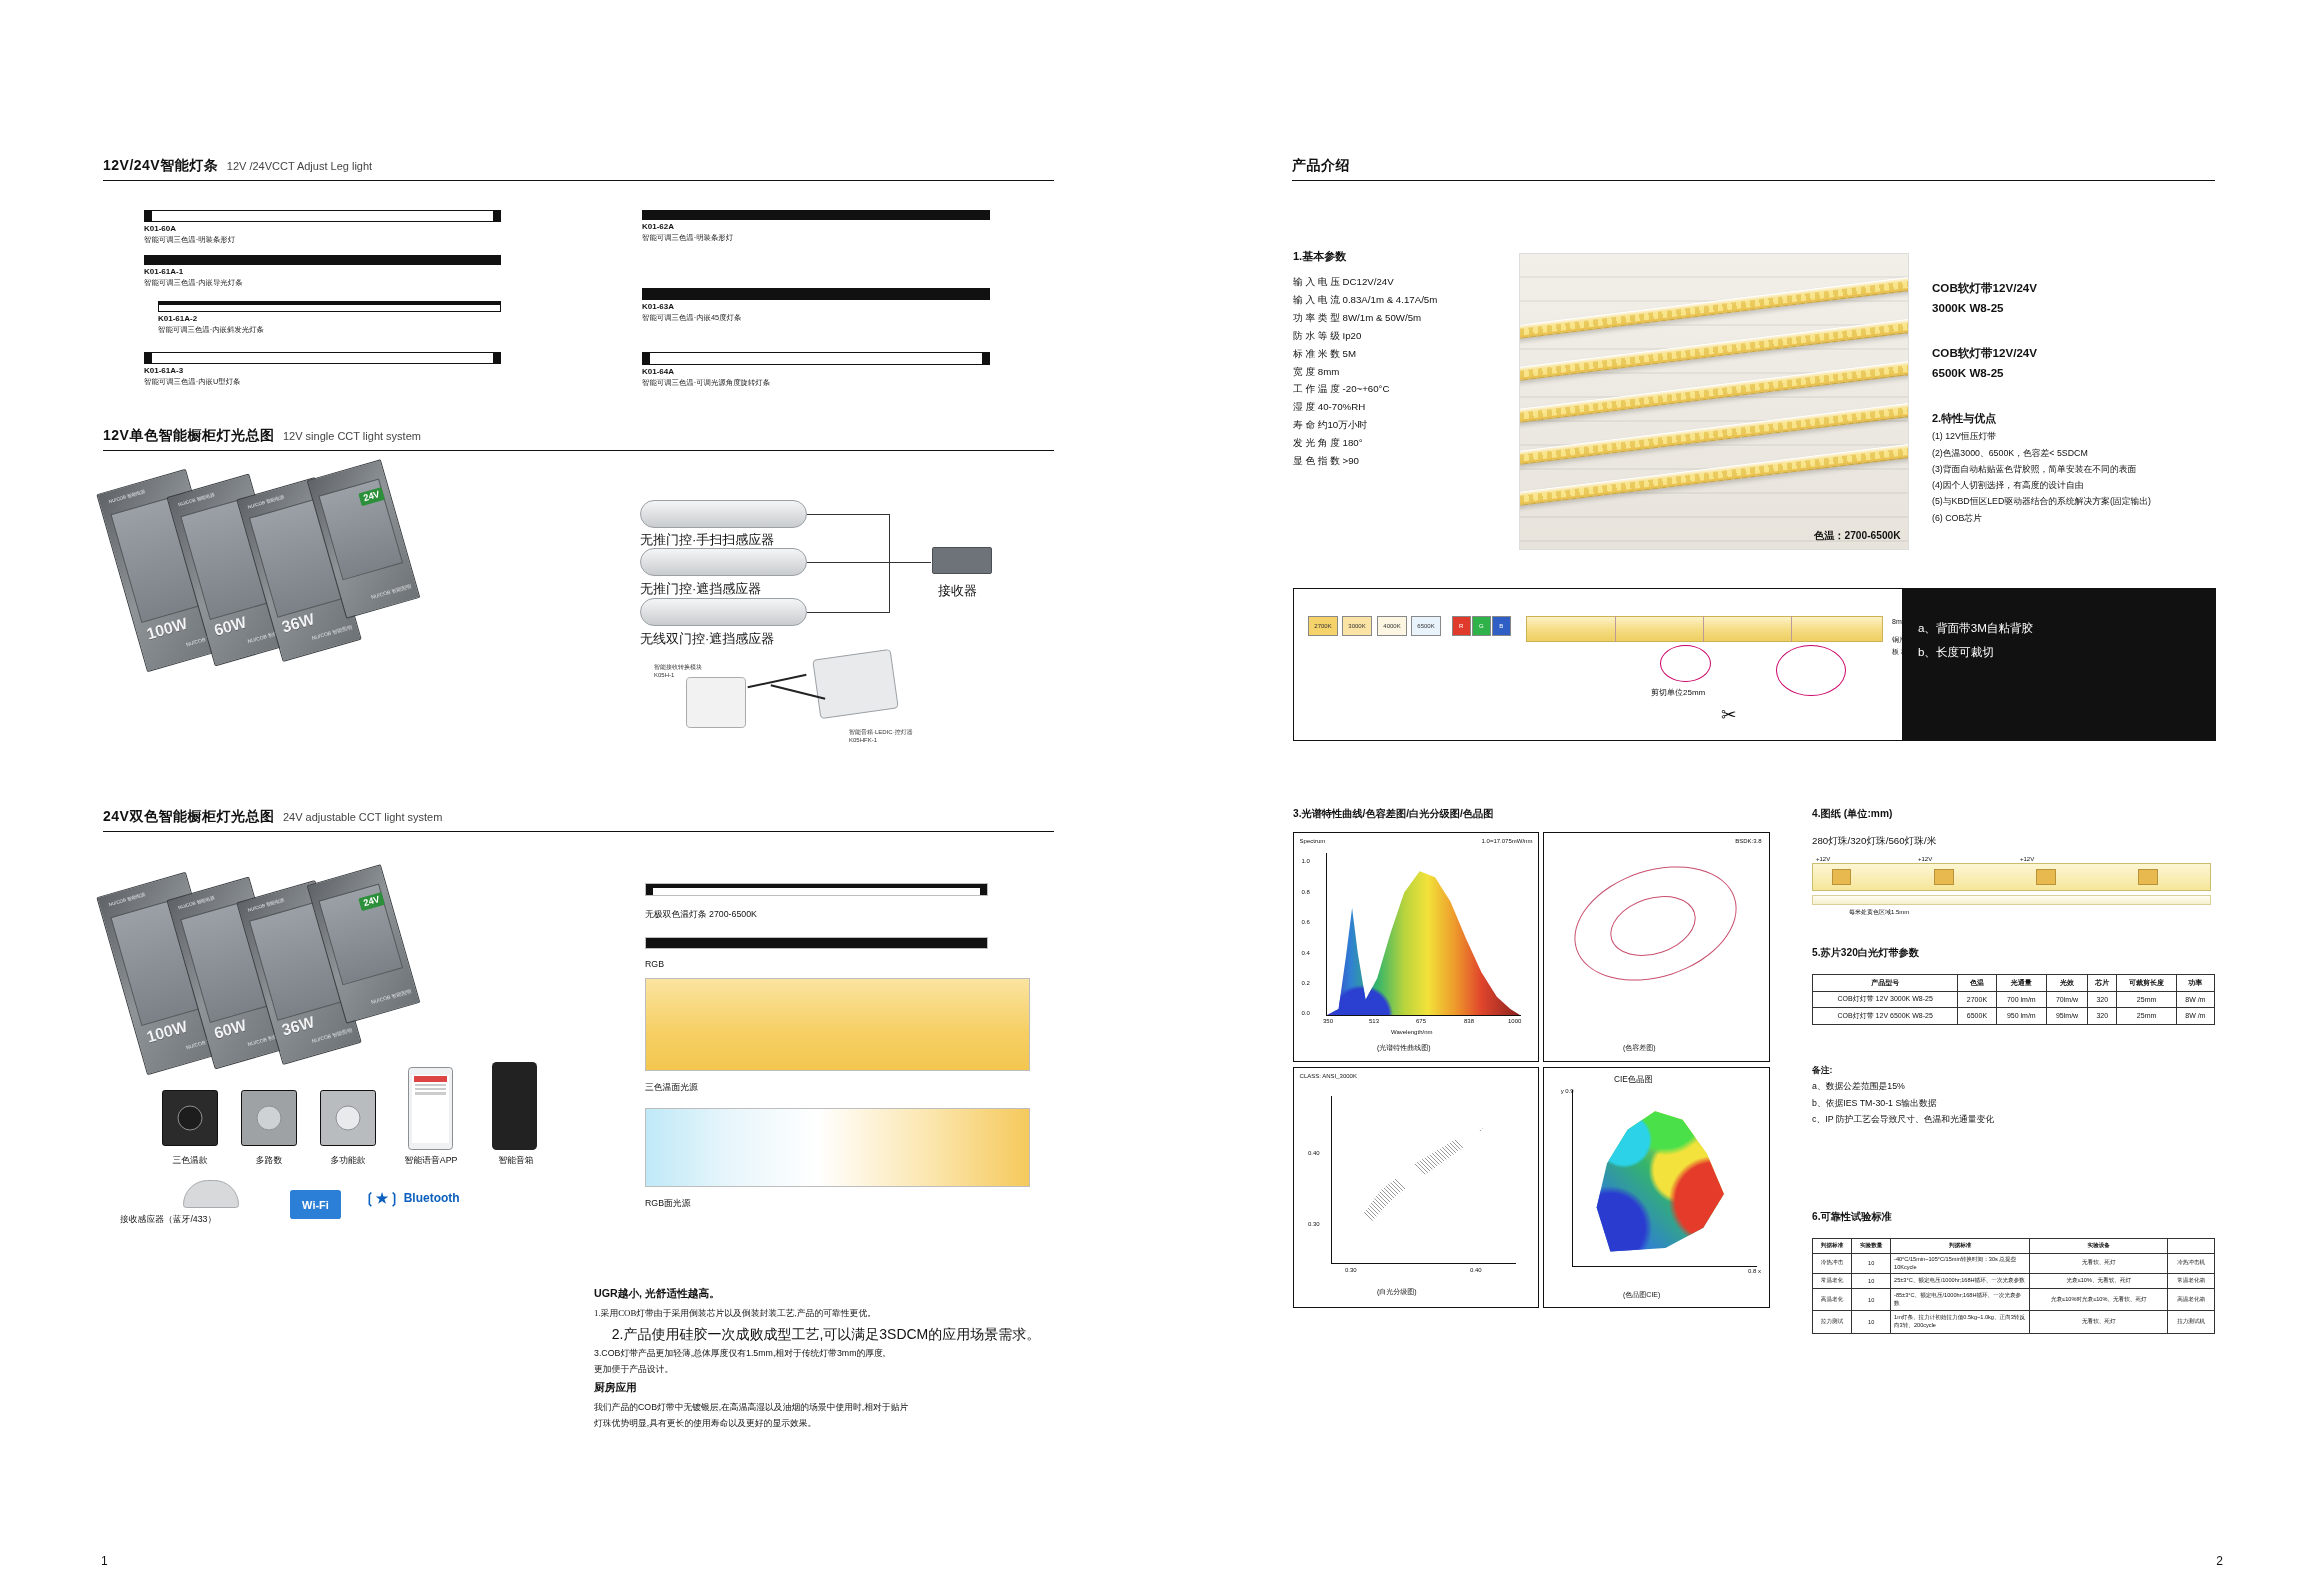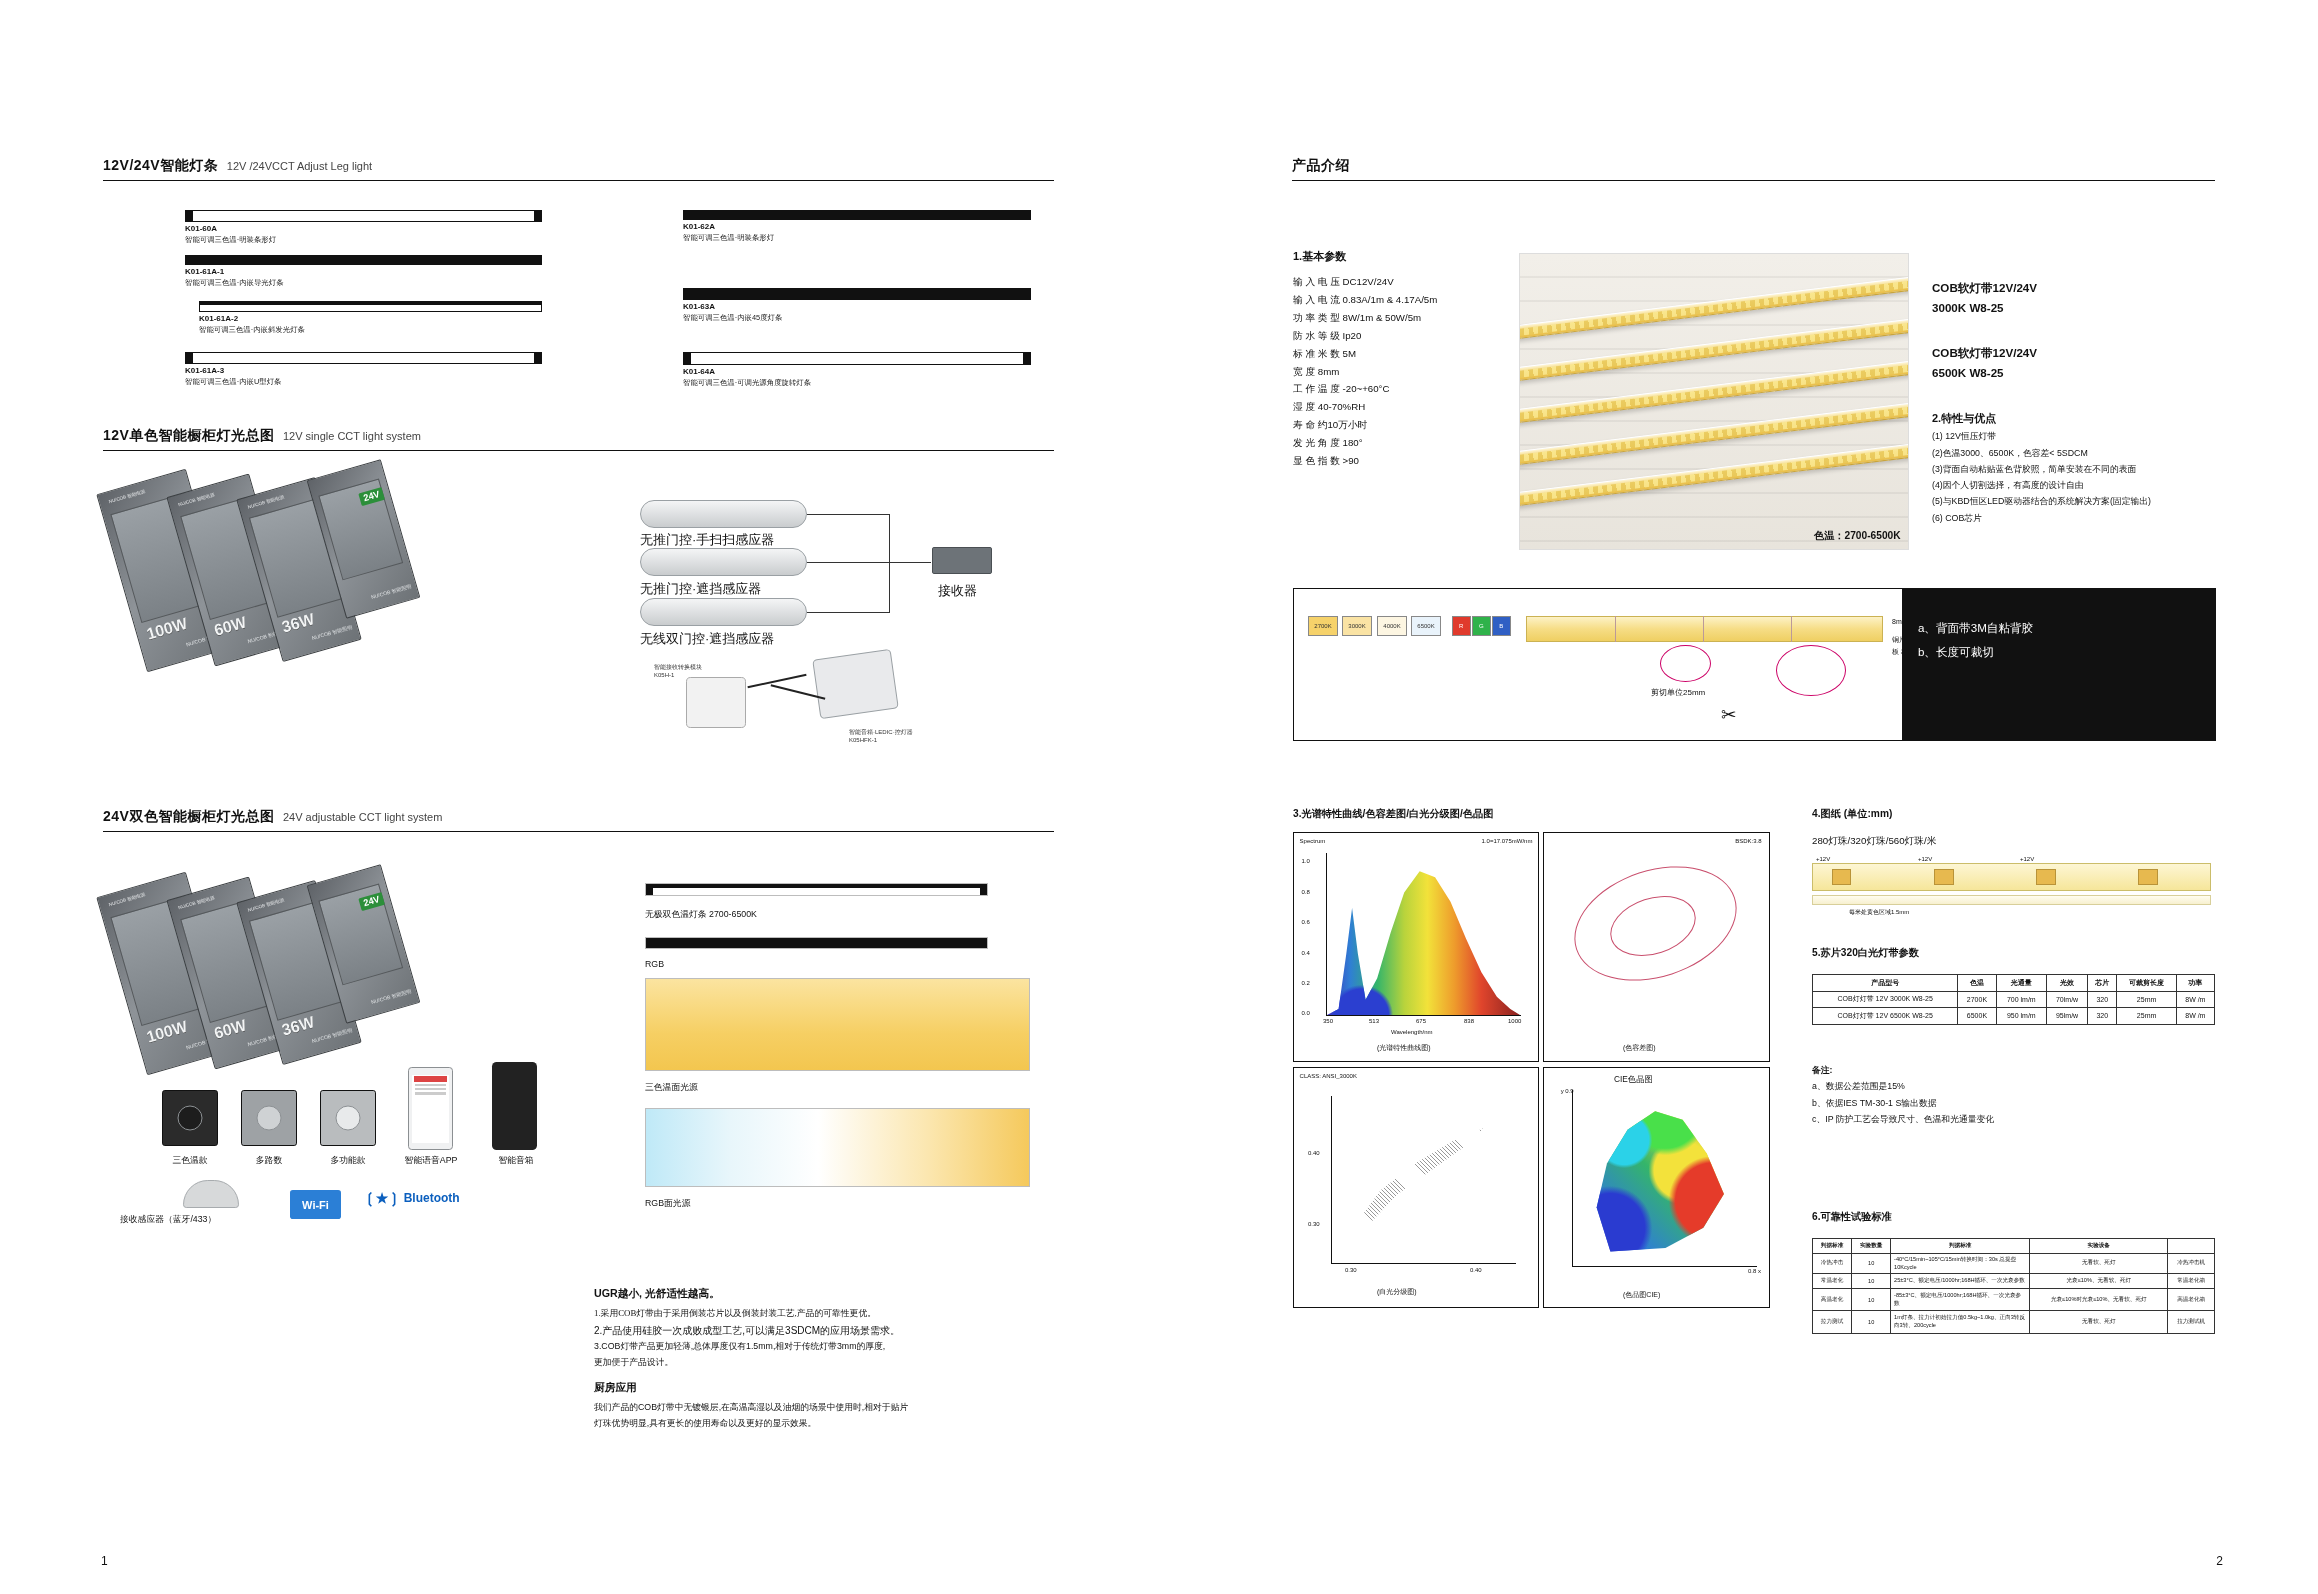--- a/index.html
+++ b/index.html
@@ -20,21 +20,21 @@
   .sec-head {
     position:absolute;
     border-bottom:1.4px solid #111;
     padding-bottom:4.6px;
     white-space:nowrap;
   }
   .sec-head .cn { font-size:14px; font-weight:bold; letter-spacing:0.5px; }
   .sec-head .en { font-size:11px; color:#444; margin-left:6.5px; }
 
   
-  .strip-block { position:absolute;margin-left:41px; }
+  .strip-block { position:absolute; }
   .strip { position:relative; }
   .code { font-size:8px; font-weight:bold; margin-top:2.3px; }
   .desc { font-size:7.4px; color:#222; margin-top:1.4px; }
 
   
   .bar-white { background:linear-gradient(to bottom,#ffffff 0%,#ffffff 100%); border:0.9px solid #111; }
   .bar-black { background:#111; }
   .bar-split { background:linear-gradient(to bottom,#111 0%,#111 38%,#fff 38%,#fff 100%); border:0.9px solid #111; }
   .endcap { position:absolute; top:0; bottom:0; width:7.4px; background:#111; }
 
@@ -411,21 +411,21 @@
   <div class="swatch sw-amber" style="left:645px; top:978px; width:385px; height:93px;"></div>
   <div class="swatch-label" style="left:645px; top:1082px;">三色温面光源</div>
 
   <div class="swatch sw-tri" style="left:645px; top:1108px; width:385px; height:79px;"></div>
   <div class="swatch-label" style="left:645px; top:1198px;">RGB面光源</div>
 
 
   <div class="btext" style="left:594px; top:1276px; width:464px;margin-top:8px;">
     <div class="sub-h">UGR越小, 光舒适性越高。</div>
     <div style="font-size:8.8px;font-family:Liberation Serif, serif;">1.采用COB灯带由于采用倒装芯片以及倒装封装工艺,产品的可靠性更优。</div>
-    <div style="font-size:10px;">2.产品使用硅胶一次成败成型工艺,可以满足3SDCM的应用场景需求。</div>
+    <div style="font-size:14px;text-align:center;">2.产品使用硅胶一次成败成型工艺,可以满足3SDCM的应用场景需求。</div>
     <div style="font-size:8.8px;">3.COB灯带产品更加轻薄,总体厚度仅有1.5mm,相对于传统灯带3mm的厚度,</div>
     <div style="font-size:8.8px;">   更加便于产品设计。</div>
   </div>
 
   <div class="btext" style="left:594px; top:1378px; width:464px;">
     <div class="sub-h">厨房应用</div>
     <div style="font-size:8.8px;">我们产品的COB灯带中无镀银层,在高温高湿以及油烟的场景中使用时,相对于贴片</div>
     <div style="font-size:8.8px;">灯珠优势明显,具有更长的使用寿命以及更好的显示效果。</div>
   </div>
 

